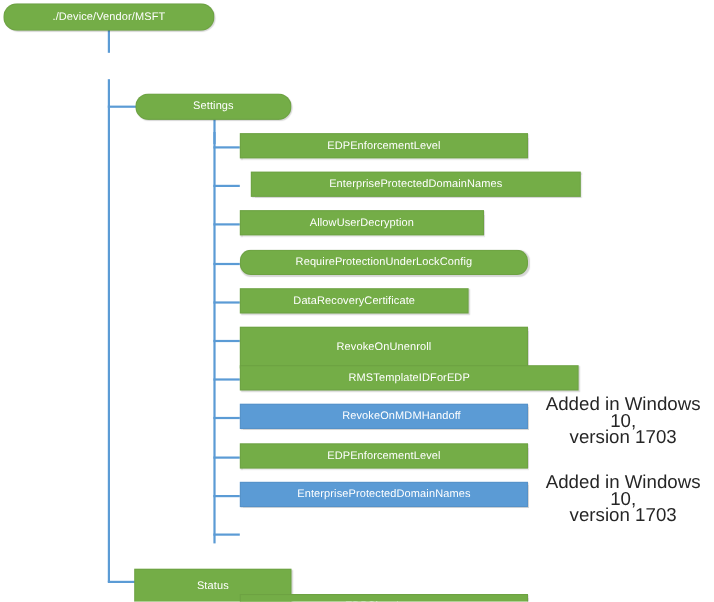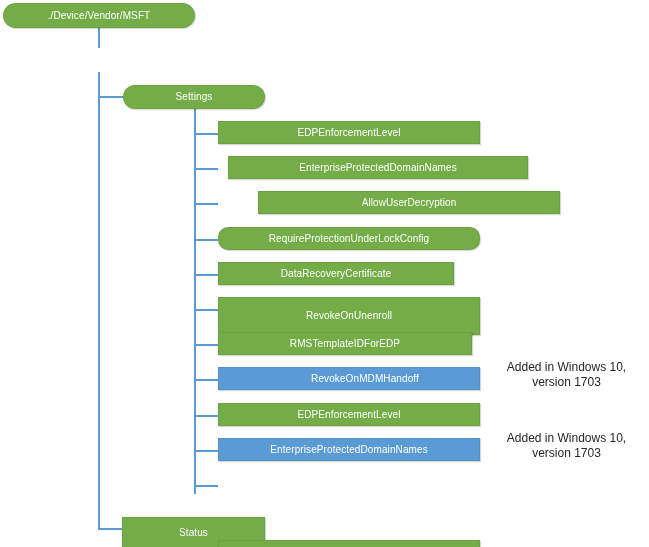--- a/index.html
+++ b/index.html
@@ -42,21 +42,21 @@
   .connector {
     position: absolute;
     background: #5B9BD5;
   }
   .connector.v { width: 2px; }
   .connector.h { height: 2px; }
 
   .annotation {
     position: absolute;
     color: #262626;
-    font-size: 12px;
+    font-size: 17px;
     line-height: 15px;
     text-align: center;
     white-space: pre-line;
     user-select: none;
   }
 </style>
 </head>
 <body>
 
 <div id="diagram">
@@ -79,29 +79,29 @@
   <div class="node green rounded" style="left:123px; top:85px; width:142px; height:24px;">Settings</div>
 
   <div class="node green square" style="left:122px; top:517px; width:143px; height:31px;">Status</div>
 
   <div id="children-host">
       <div class="connector h" style="left: 194px; top: 133px; width: 24px;"></div>
       <div class="node square green" style="left: 218px; top: 121px; width: 262px; height: 23px;">EDPEnforcementLevel</div>
       <div class="connector h" style="left: 194px; top: 168px; width: 24px;"></div>
       <div class="node square green" style="left: 228px; top: 156px; width: 300px; height: 23px;">EnterpriseProtectedDomainNames</div>
       <div class="connector h" style="left: 194px; top: 203px; width: 24px;"></div>
-      <div class="node square green" style="left: 218px; top: 191px; width: 302px; height: 23px; margin-left: 40px;">AllowUserDecryption</div>
+      <div class="node square green" style="left: 218px; top: 191px; width: 222px; height: 23px;">AllowUserDecryption</div>
       <div class="connector h" style="left: 194px; top: 239px; width: 24px;"></div>
       <div class="node square green" style="left: 218px; top: 227px; width: 262px; height: 23px; border-radius: 10px;">RequireProtectionUnderLockConfig</div>
       <div class="connector h" style="left: 194px; top: 274px; width: 24px;"></div>
-      <div class="node square green" style="left: 218px; top: 262px; width: 236px; height: 23px;">DataRecoveryCertificate</div>
+      <div class="node square green" style="left: 218px; top: 262px; width: 208px; height: 23px;">DataRecoveryCertificate</div>
       <div class="connector h" style="left: 194px; top: 309px; width: 24px;"></div>
       <div class="node square green" style="left: 218px; top: 297px; width: 262px; height: 38px;">RevokeOnUnenroll</div>
       <div class="connector h" style="left: 194px; top: 344px; width: 24px;"></div>
-      <div class="node square green" style="left: 218px; top: 332px; width: 254px; height: 23px;">RMSTemplateIDForEDP</div>
+      <div class="node square green" style="left: 218px; top: 332px; width: 308px; height: 23px;">RMSTemplateIDForEDP</div>
       <div class="connector h" style="left: 194px; top: 379px; width: 24px;"></div>
       <div class="node square blue" style="left: 218px; top: 367px; width: 262px; height: 23px; padding-left: 32px;">RevokeOnMDMHandoff</div>
       <div class="annotation" style="left: 488px; top: 360px; width: 157px;">Added in Windows 10,
 version 1703</div>
       <div class="connector h" style="left: 194px; top: 415px; width: 24px;"></div>
       <div class="node square green" style="left: 218px; top: 403px; width: 262px; height: 23px;">EDPEnforcementLevel</div>
       <div class="connector h" style="left: 194px; top: 450px; width: 24px;"></div>
       <div class="node square blue" style="left: 218px; top: 438px; width: 262px; height: 23px;">EnterpriseProtectedDomainNames</div>
       <div class="annotation" style="left: 488px; top: 431px; width: 157px;">Added in Windows 10,
 version 1703</div>

